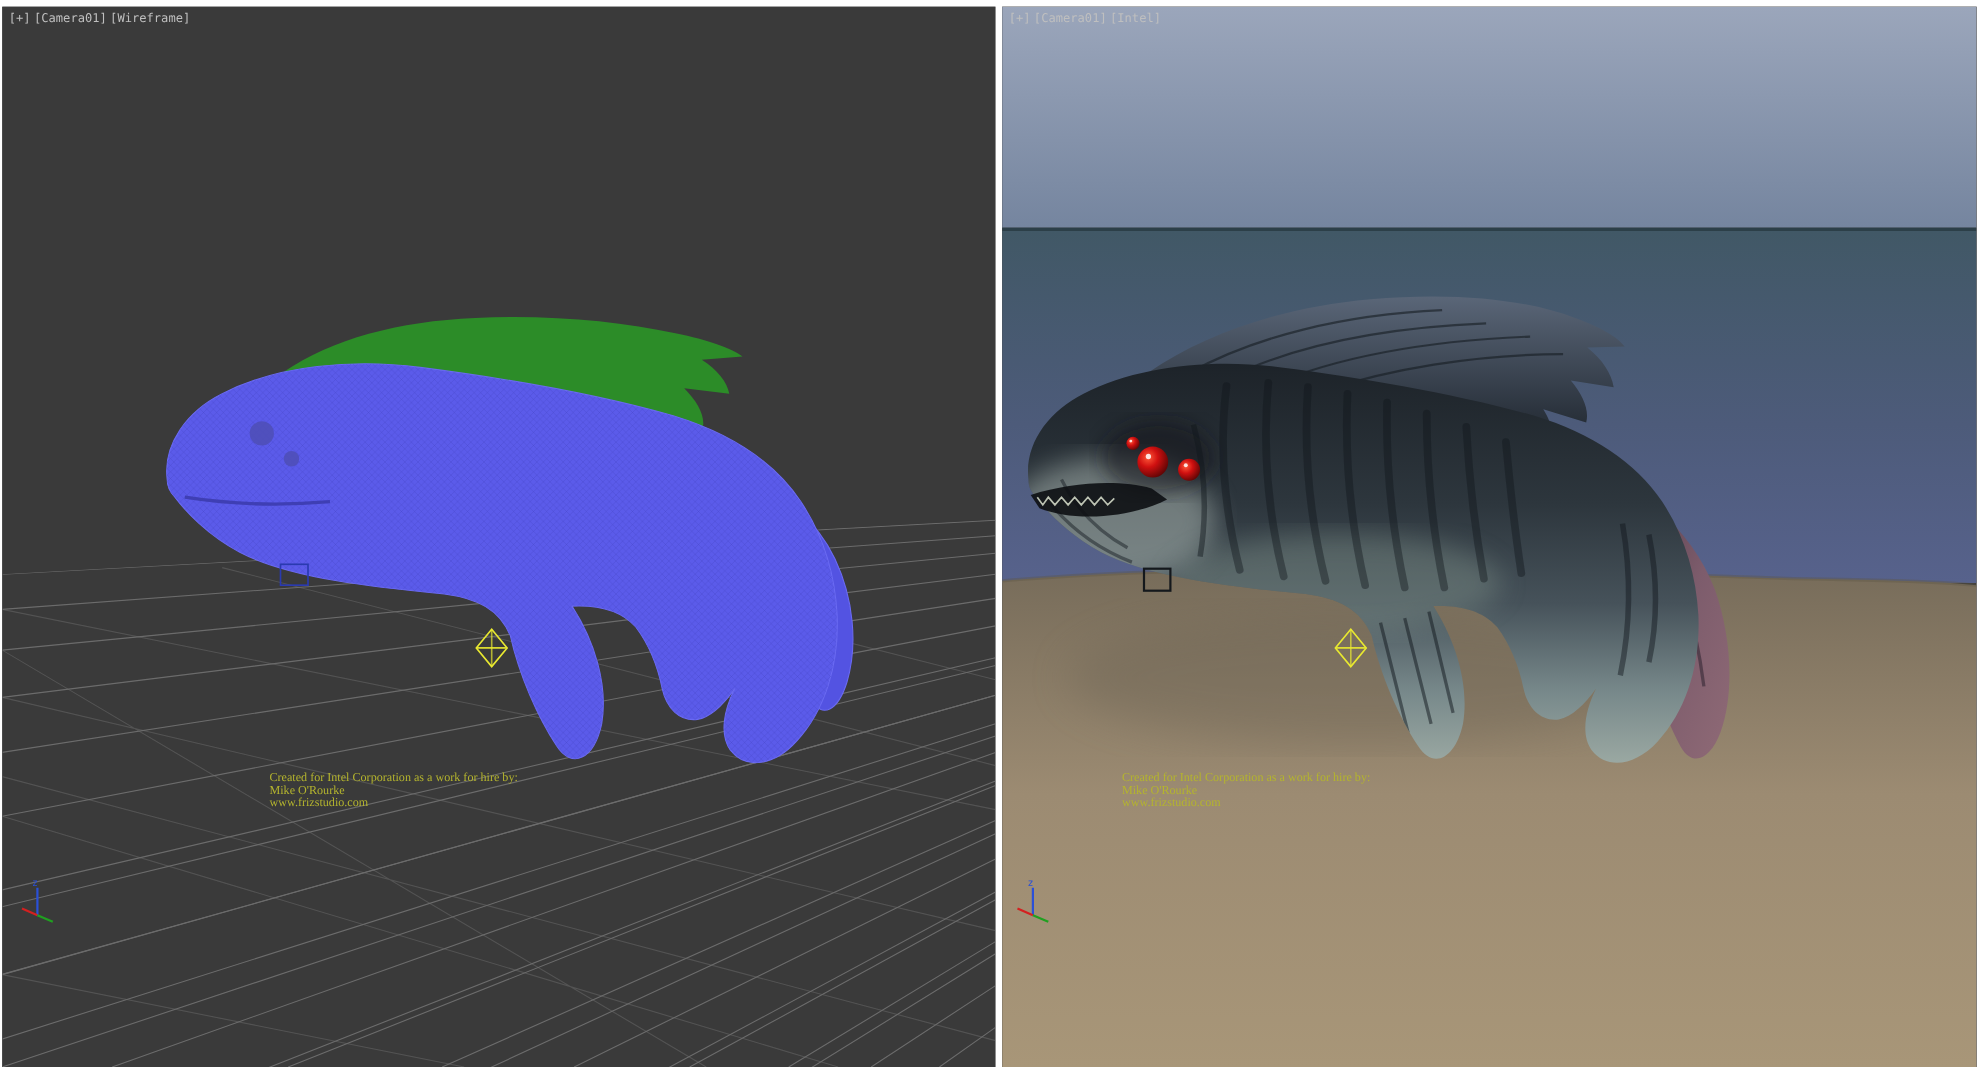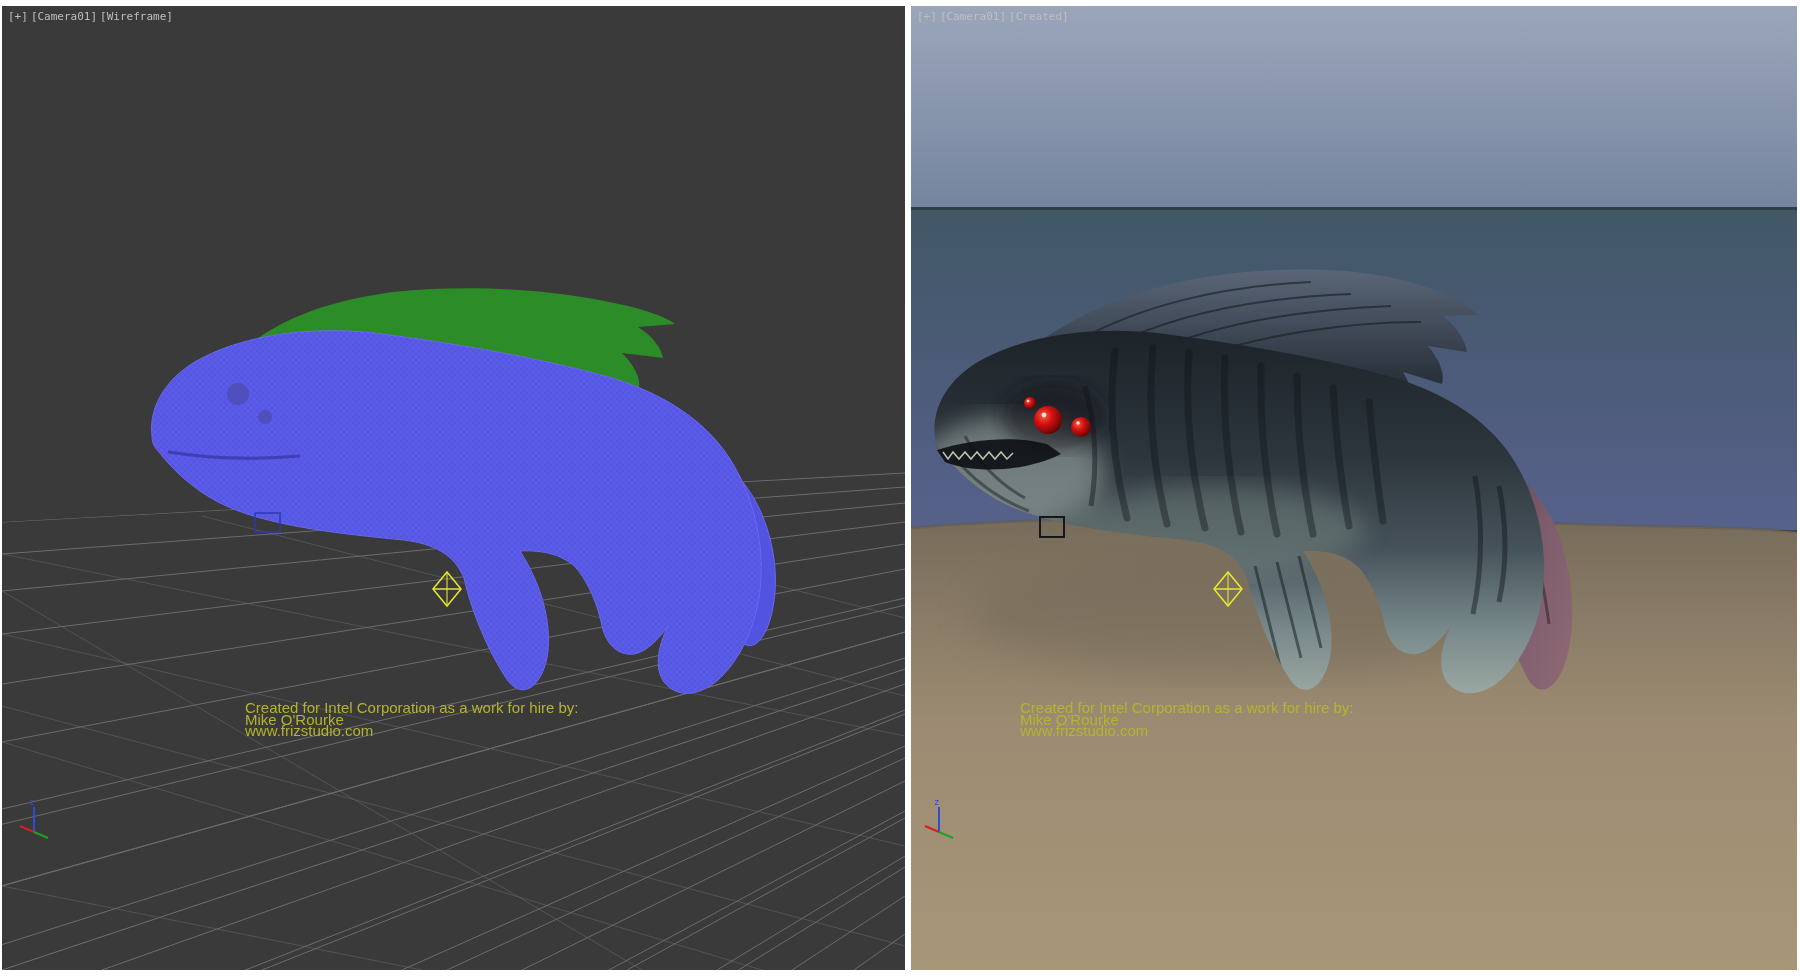--- a/index.html
+++ b/index.html
@@ -5,22 +5,22 @@
   html,body{margin:0;padding:0;background:#ffffff;}
   .stage{position:relative;width:1800px;height:978px;background:#ffffff;overflow:hidden;
          font-family:"DejaVu Sans",sans-serif;}
   .viewport{position:absolute;top:6px;height:964px;overflow:hidden;background:#3a3a3a;}
   .vp-left{left:2px;width:903px;}
   .vp-right{left:911px;width:886px;}
   .scene{position:absolute;left:0;top:0;display:block;}
   .vp-label{position:absolute;top:4px;left:6px;z-index:6;display:flex;gap:3px;
             font-family:"DejaVu Sans Mono",monospace;font-size:11px;color:#bfbfbf;cursor:default;}
   .vp-label span{cursor:pointer;}
-  .annotation{position:absolute;z-index:5;color:#b4b42e;font-size:15px;line-height:11.5px;
-              font-family:Liberation Sans, sans-serif;white-space:nowrap;}
+  .annotation{position:absolute;z-index:5;color:#b4b42e;font-size:11px;line-height:11.5px;
+              font-family:Liberation Serif, serif;white-space:nowrap;}
   .axis-tripod{position:absolute;z-index:5;}
 </style>
 </head>
 <body>
 
 <div class="stage">
 
   <div class="viewport vp-left">
 
     <div class="vp-label">
@@ -80,21 +80,21 @@
       <line x1="16" y1="36" x2="2" y2="30" stroke="#d42020" stroke-width="2"></line>
       <line x1="16" y1="36" x2="30" y2="42" stroke="#20a020" stroke-width="2"></line>
     </svg>
   </div>
 
   <div class="viewport vp-right">
 
     <div class="vp-label">
       <span>[+]</span>
       <span>[Camera01]</span>
-      <span>[Created]</span>
+      <span>[Intel]</span>
     </div>
 
     <svg class="scene" width="886" height="964" viewBox="0 0 886 964">
       <defs>
         <linearGradient id="skyG" x1="0" y1="0" x2="0" y2="1">
           <stop offset="0" stop-color="#9ba6bb"></stop>
             <stop offset="1" stop-color="#75859f"></stop>
         </linearGradient>
         <linearGradient id="seaG" x1="0" y1="0" x2="0" y2="1">
           <stop offset="0" stop-color="#415866"></stop>

